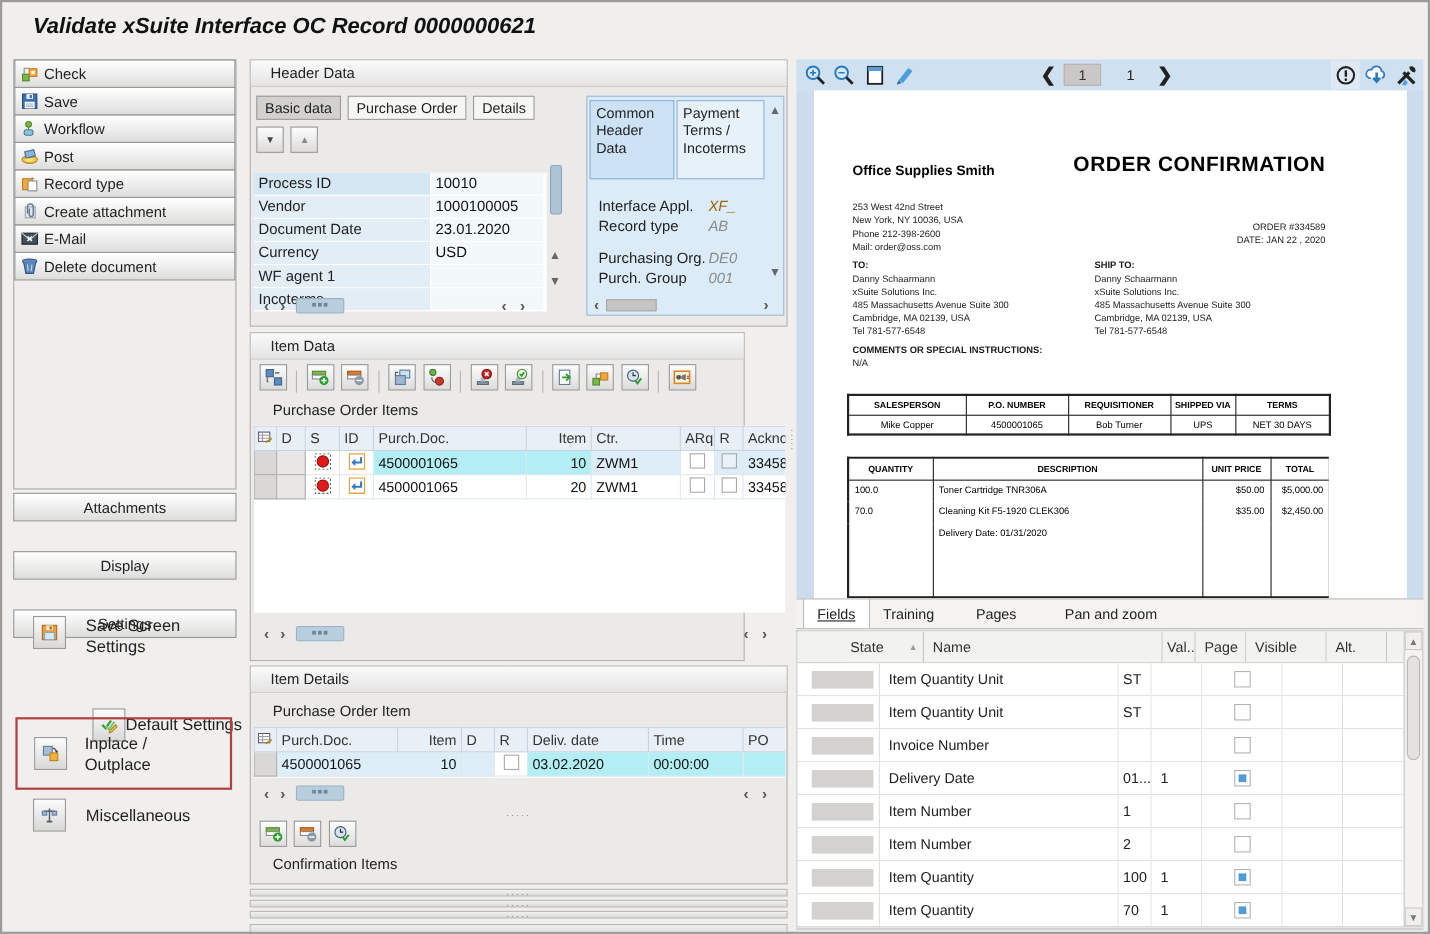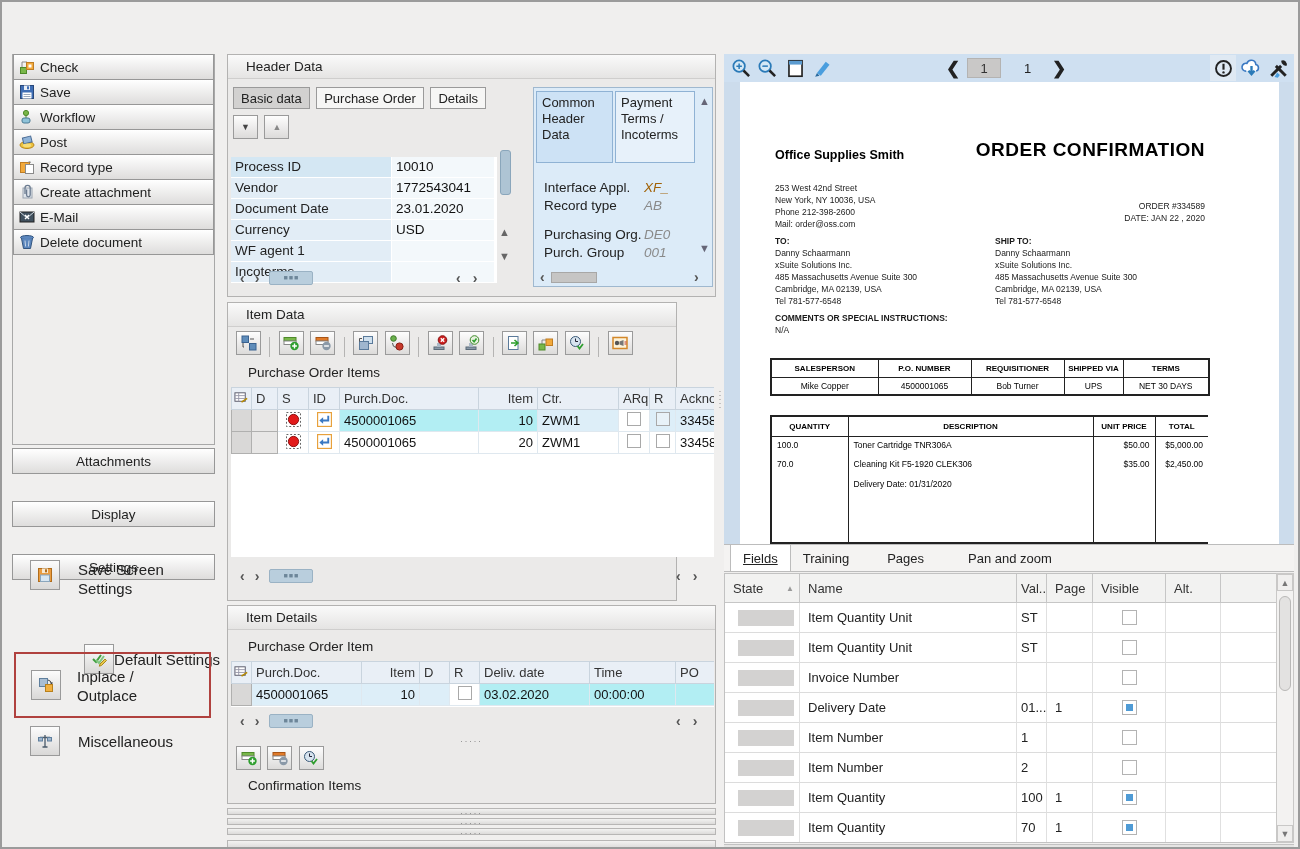--- a/index.html
+++ b/index.html
@@ -60,20 +60,21 @@
   .fcb { width:15px; height:15px; border:1px solid #b3b3b3; background:#fff; position:relative; }
   .fcb.checked::after { content:""; position:absolute; left:3px; top:3px; width:7px; height:7px; background:var(--checkbox_check); }
   .scrollbtn { background:#f0efee; border:1px solid #c9c8c7; display:flex; align-items:center; justify-content:center; color:#777; font-size:9px; }
   .vthumb { background:#e3e2e1; border:1px solid #b9b8b7; border-radius:7px; }
 </style>
 </head>
 <body>
 
 <div id="root">
 
+  <div class="abs ttl" style="left:28px; top:11px;">Validate xSuite Interface OC Record 0000000621</div>
 
   <div class="abs sidepanel" style="left:10px; top:52px; width:203px; height:391px;">
     <div class="lbtn">
       <svg class="icon16" viewBox="0 0 16 16">
           <path d="M3 8 V3 h5" stroke="#8a8a8a" fill="none"></path>
           <rect x="1.5" y="8.5" width="6" height="6" fill="#79b74a" stroke="#4e8a2a"></rect>
           <rect x="7.5" y="3.5" width="7" height="7" fill="#f2a93b" stroke="#c07d22"></rect>
           <rect x="9.5" y="5.5" width="3" height="3" fill="#fff"></rect>
         </svg>
       <span>Check</span>
@@ -213,21 +214,21 @@
           <span style="font-size:9px; color:#888;">▲</span>
         </span>
     </div>
     <div class="abs" style="left:3px; top:88px; width:266px; background:#fff;margin-top:14px;">
       <div class="fieldrow">
           <div class="flabel" style="background:#d4e7f3;">Process ID</div>
           <div class="fvalue">10010</div>
         </div>
       <div class="fieldrow">
           <div class="flabel">Vendor</div>
-          <div class="fvalue">1772543041</div>
+          <div class="fvalue">1000100005</div>
         </div>
       <div class="fieldrow">
           <div class="flabel">Document Date</div>
           <div class="fvalue">23.01.2020</div>
         </div>
       <div class="fieldrow">
           <div class="flabel">Currency</div>
           <div class="fvalue">USD</div>
         </div>
       <div class="fieldrow">
@@ -712,21 +713,21 @@
   <div class="abs" style="left:722px; top:542px; width:570px; height:28px; background:#f4f3f2; border-top:1px solid #bcbcbc; border-bottom:1px solid #bcbcbc; display:flex; align-items:flex-end;">
     <span class="ftab active" style="margin-left:6px; height:27px; display:inline-flex; align-items:center;text-decoration:underline;">Fields</span>
     <span class="ftab">Training</span>
     <span class="ftab" style="margin-left:14px;">Pages</span>
     <span class="ftab" style="margin-left:20px;">Pan and zoom</span>
   </div>
 
   <div class="abs" style="left:722px; top:571px; width:552px; height:270px; border:1px solid #c2c2c2; border-right:none; overflow:hidden; background:#fff;">
 
     <div style="display:flex; height:29px; border-bottom:1px solid #c6c6c6; background:#f2f2f1;">
-      <div class="fhead" style="width:75px; position:relative;">
+      <div class="fhead" style="width:75px; position:relative;margin-left:40px;">
           <span>State</span>
           <span style="position:absolute; right:5px; font-size:8px; color:#999;">▲</span>
         </div>
       <div class="fhead" style="width:217px;">
           <span>Name</span>
         </div>
       <div class="fhead" style="width:30px; padding-left:4px;">
           <span>Val...</span>
         </div>
       <div class="fhead" style="width:46px;">

